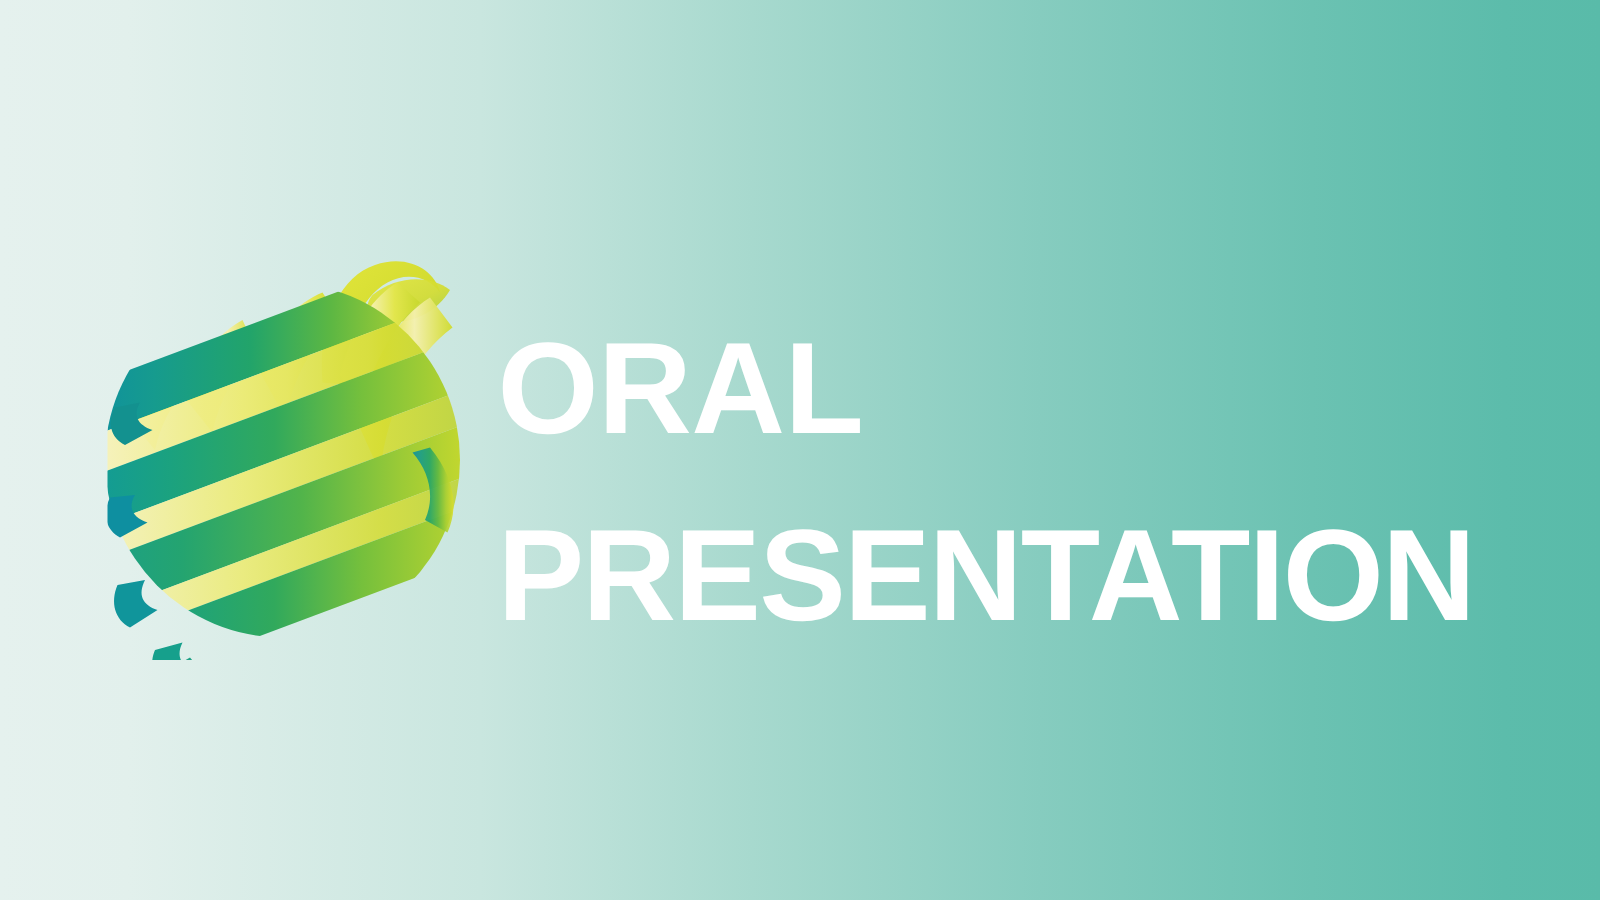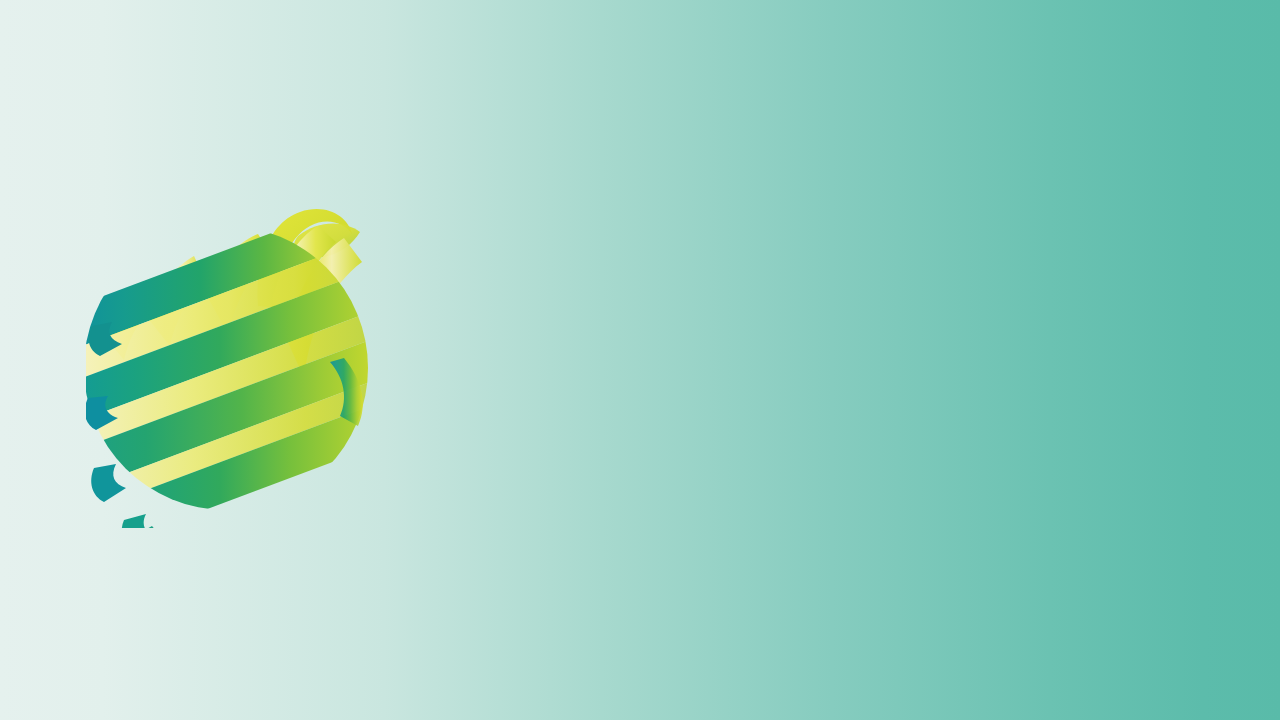--- a/index.html
+++ b/index.html
@@ -224,15 +224,17 @@
       </g>
 
       <g>
         <path d="M258 160 C276 182, 282 206, 272 228 L254 218
                  C262 200, 258 180, 244 164 Z" fill="url(#gA)" opacity="0.9"></path>
       </g>
     </svg>
   </div>
 
   <div id="title-block">
+    <div class="title-line line-1">ORAL</div>
+    <div class="title-line line-2">PRESENTATION</div>
   </div>
 
 </div>
 
 </body></html>

